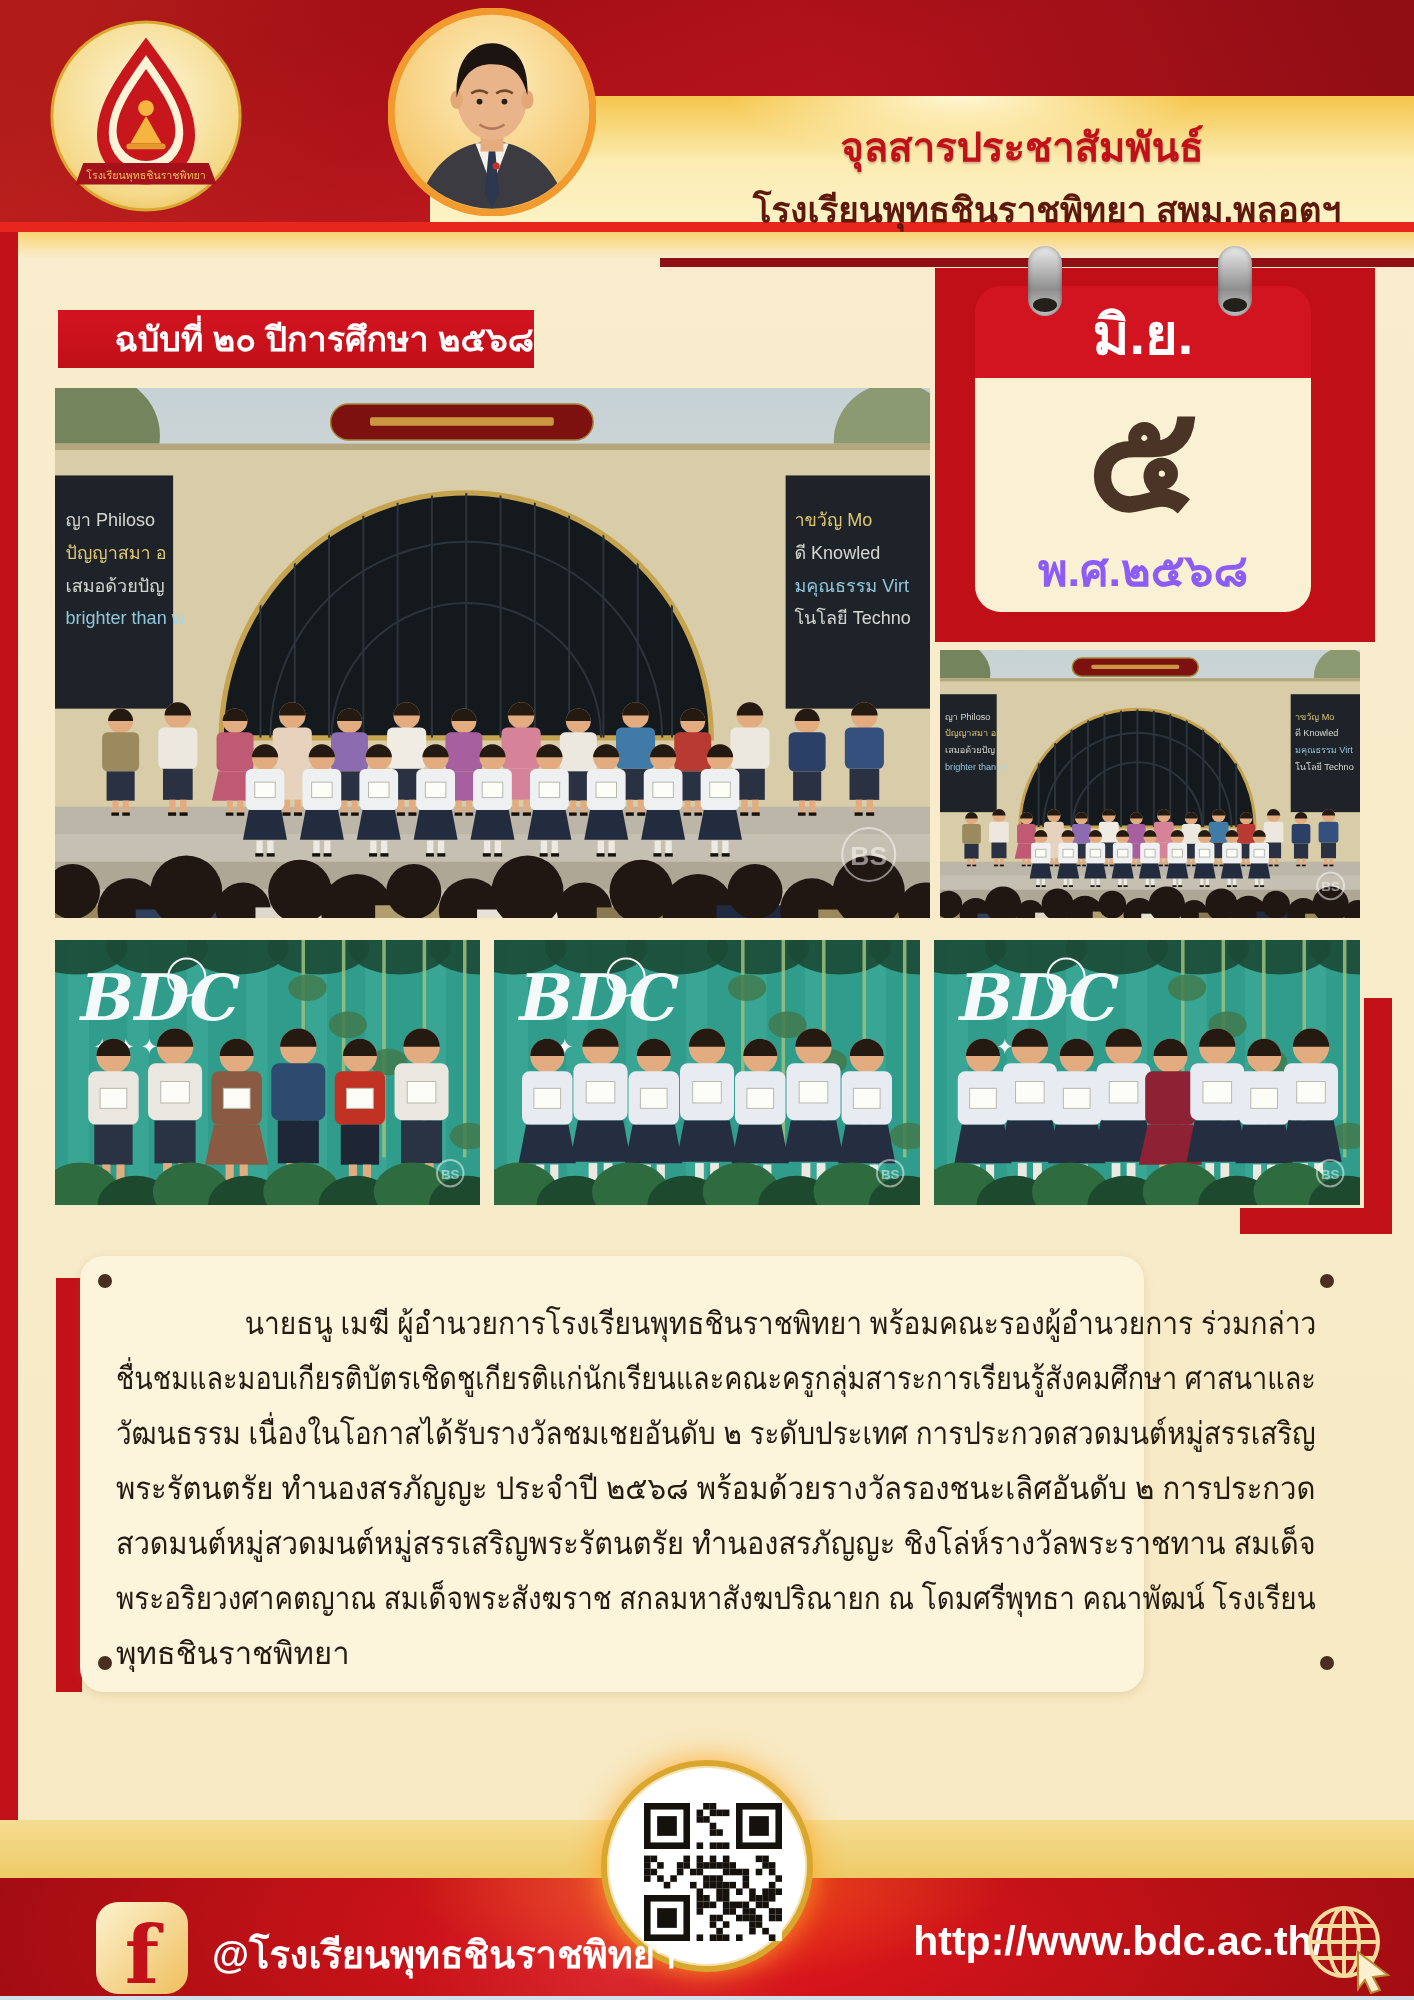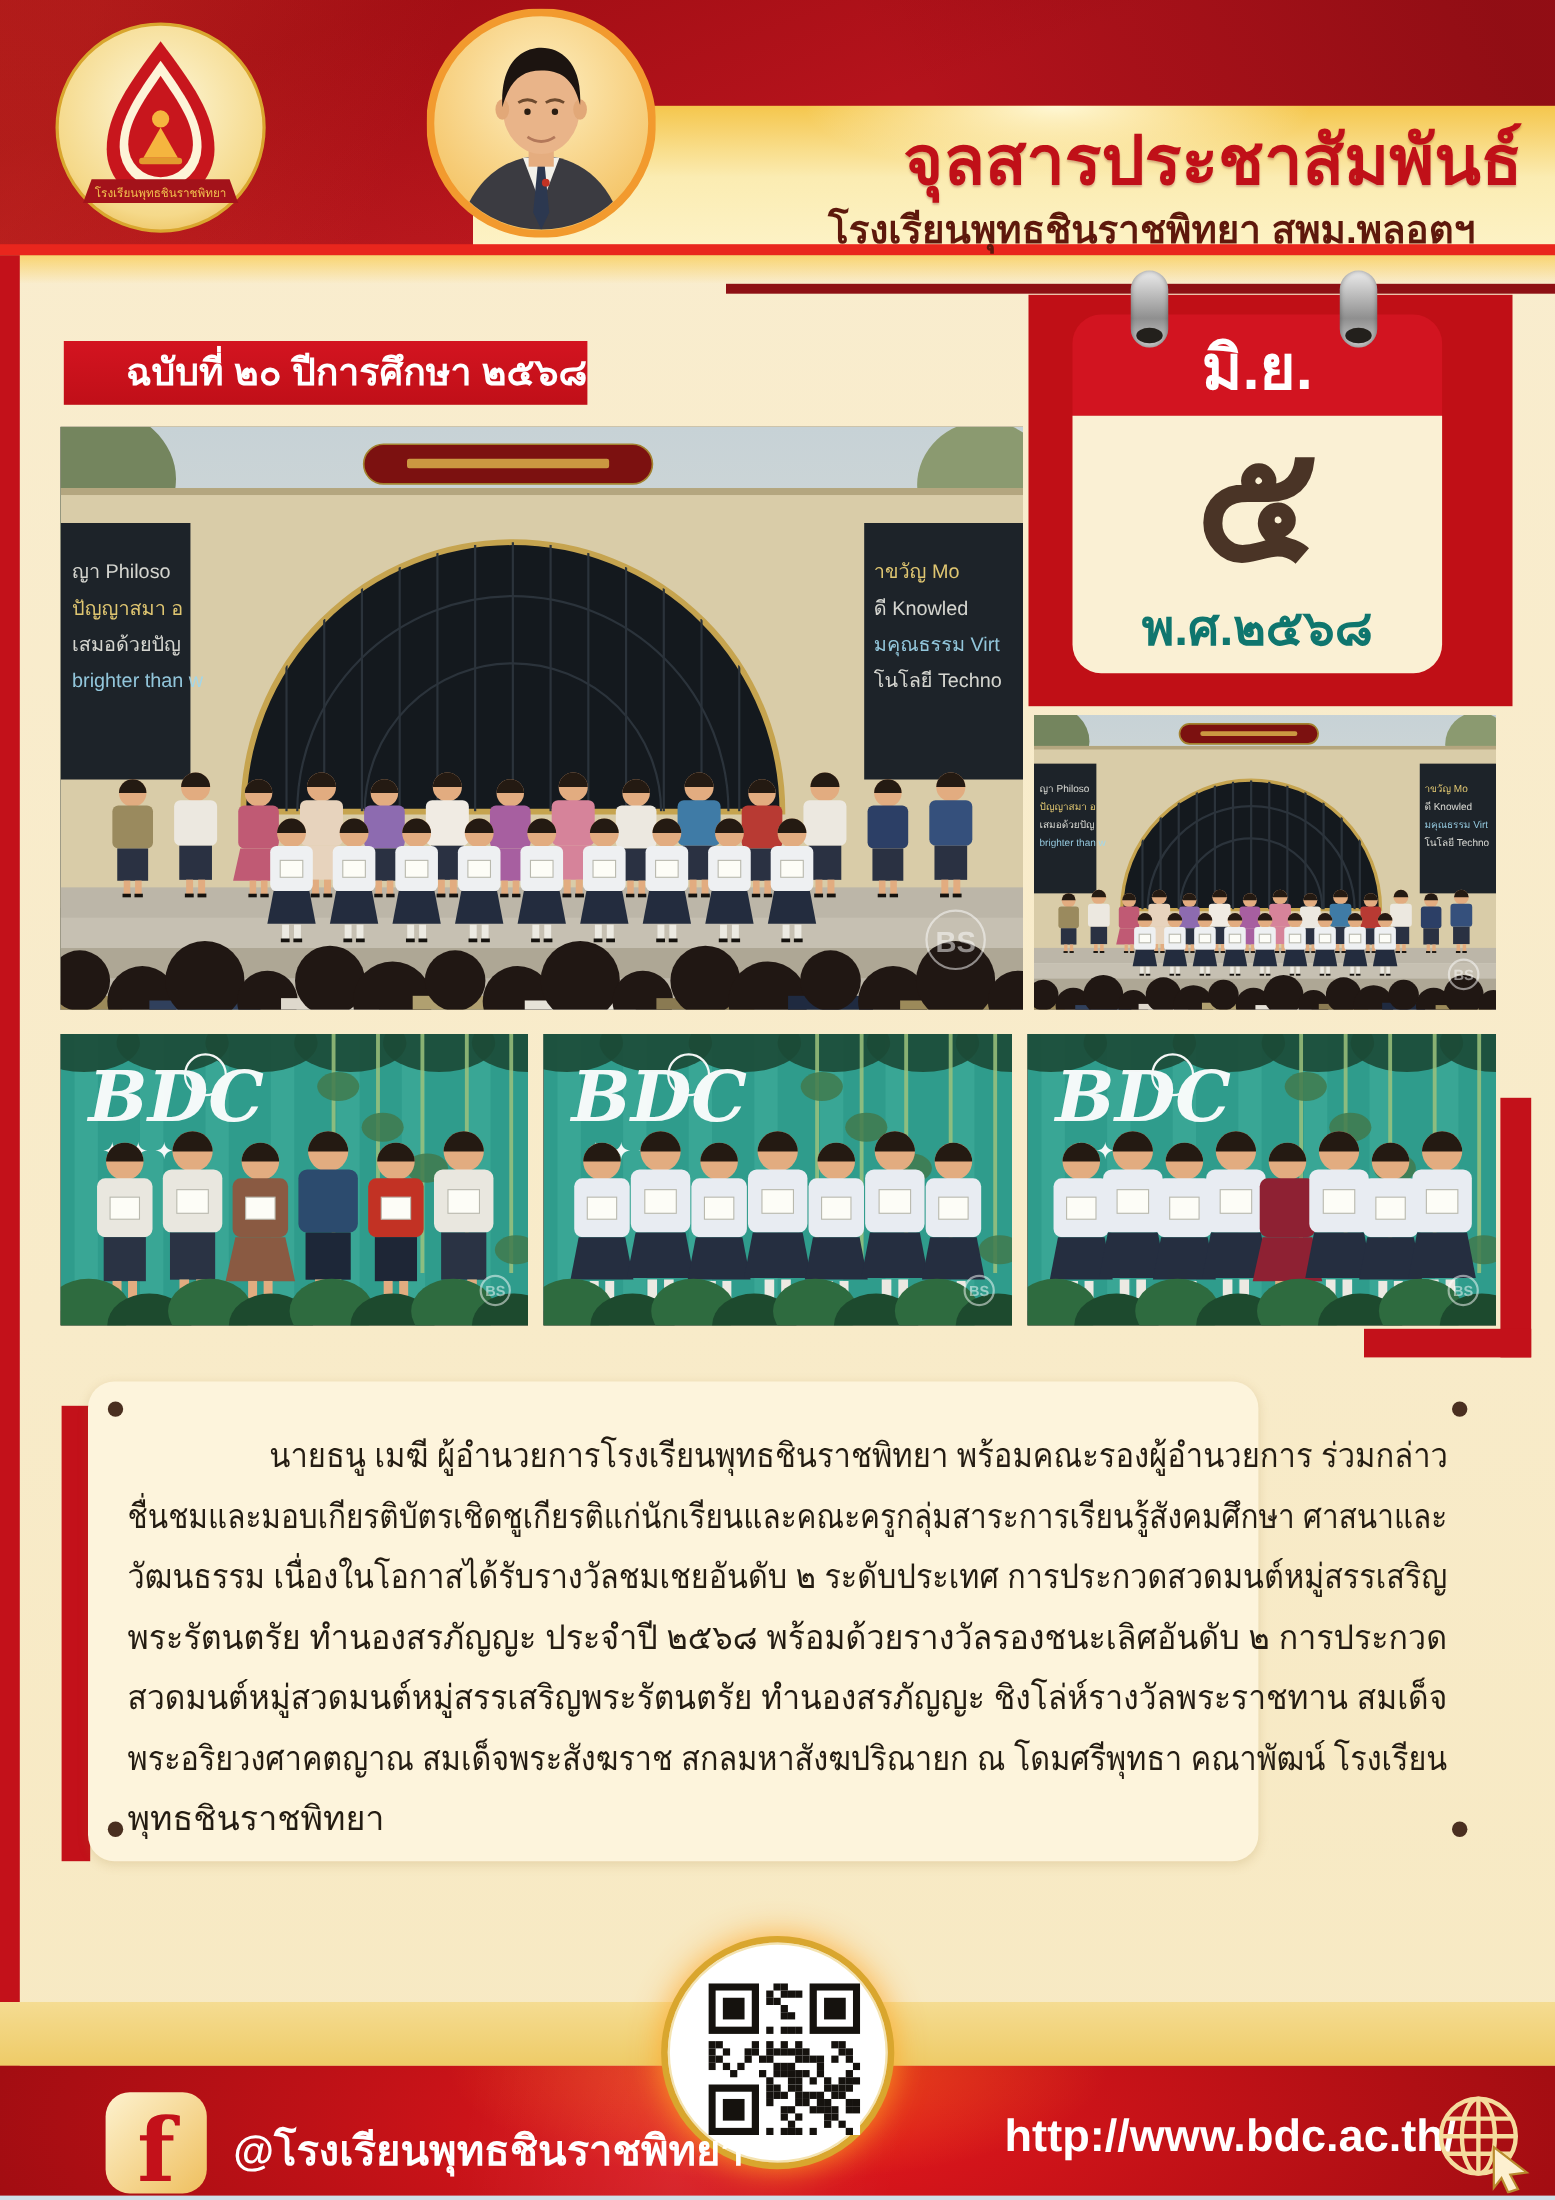--- a/index.html
+++ b/index.html
@@ -14,22 +14,22 @@
     linear-gradient(246deg, rgba(96,6,10,.42) 4%, transparent 42%),
     linear-gradient(160deg, rgba(146,10,14,.55) 18%, transparent 52%),
     linear-gradient(20deg, rgba(210,47,39,.25) 10%, transparent 45%),
     #b5131c}
   .header-bar{left:0;top:222px;width:1414px;height:10px;background:#e9261d}
   .header-glow{left:0;top:232px;width:1414px;height:26px;
     background:linear-gradient(rgba(249,196,51,.6),rgba(249,196,51,0))}
   .gold-panel{left:430px;top:96px;width:984px;height:136px;border-top-left-radius:90px;
     background:radial-gradient(ellipse 320px 90px at 54% 0%, #fff8d6, rgba(255,248,214,0) 72%),
     linear-gradient(#f5c64c,#fbecb2 48%,#fdf3c8)}
-  .main-title{left:660px;top:104px;width:724px;height:86px;line-height:86px;text-align:right;
-    font-size:62px;font-weight:800;color:#c01018;text-shadow:0 2px 2px rgba(110,8,8,.28);
+  .main-title{left:660px;top:104px;width:724px;height:86px;line-height:86px;text-align:center;
+    font-size:40px;font-weight:800;color:#c01018;text-shadow:0 2px 2px rgba(110,8,8,.28);
     white-space:nowrap;transform-origin:center}
   .sub-title{left:690px;top:188px;width:714px;height:44px;line-height:44px;text-align:center;
     font-size:35px;font-weight:700;color:#5e180c;white-space:nowrap;transform-origin:center}
   .logo{left:48px;top:18px;width:196px;height:196px}
   .portrait{left:388px;top:8px;width:208px;height:208px}
 
   
   .maroon-line{left:660px;top:258px;width:754px;height:9px;background:#8e1014}
   .left-stripe{left:0;top:232px;width:18px;height:1646px;background:#c3111a}
 
@@ -39,21 +39,21 @@
     white-space:nowrap;transform-origin:center}
 
   
   .cal-backdrop{left:935px;top:268px;width:440px;height:374px;background:#c00f16}
   .cal-card{left:975px;top:286px;width:336px;height:420px}
   .cal-header{position:absolute;left:0;top:0;width:336px;height:92px;background:#d21420;
     border-radius:26px 26px 0 0;color:#fff;font-size:56px;font-weight:800;text-align:center;line-height:98px}
   .cal-body{position:absolute;left:0;top:92px;width:336px;height:234px;background:#faf0d4;
     border-radius:0 0 26px 26px;text-align:center}
   .cal-day{font-size:148px;line-height:150px;font-weight:800;color:#4a3426;margin-top:6px}
-  .cal-year{font-size:45px;font-weight:700;color:#0f766e;margin-top:0;white-space:nowrap;transform-origin:center}
+  .cal-year{font-size:45px;font-weight:700;color:#8b5cf6;margin-top:0;white-space:nowrap;transform-origin:center}
   .pin{position:absolute;width:34px;height:70px;border-radius:17px;
     background:linear-gradient(180deg,#ececec,#8f8f8f 62%,#cdcdcd);
     box-shadow:inset 0 0 5px rgba(0,0,0,.4)}
   .pin::after{content:'';position:absolute;left:5px;bottom:4px;width:24px;height:14px;border-radius:50%;background:#23201c}
   .pin1{left:1028px;top:246px}.pin2{left:1218px;top:246px}
 
   
   .photo{position:absolute;overflow:hidden;background:#202620}
   .photo svg{display:block}
   .ph-main{left:55px;top:388px;width:875px;height:530px}

